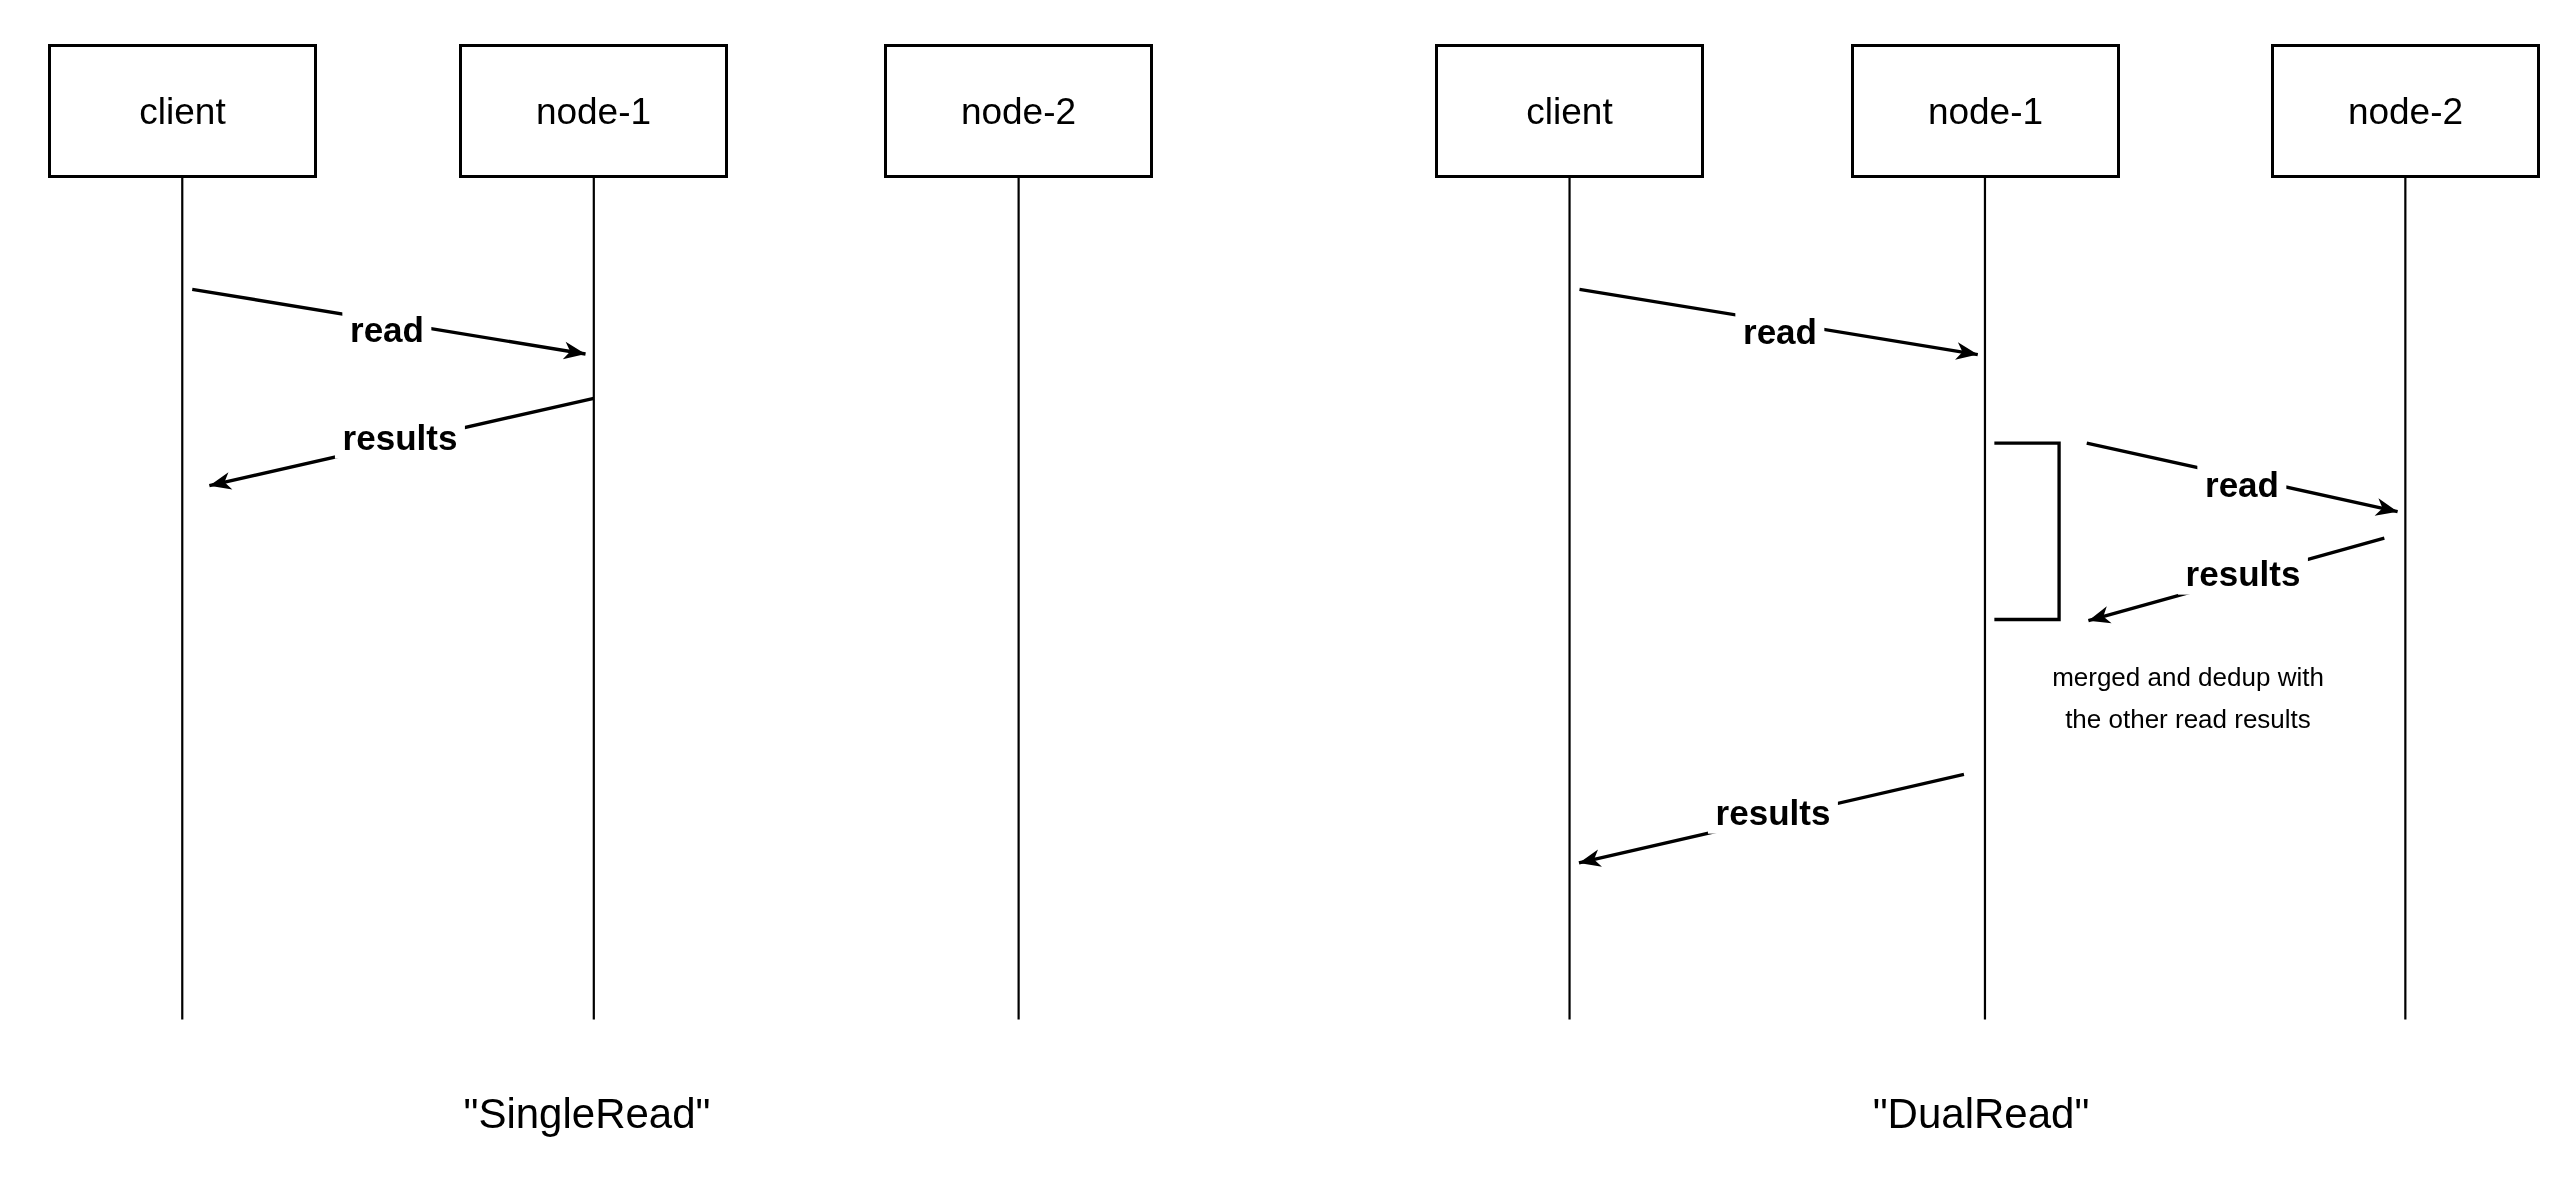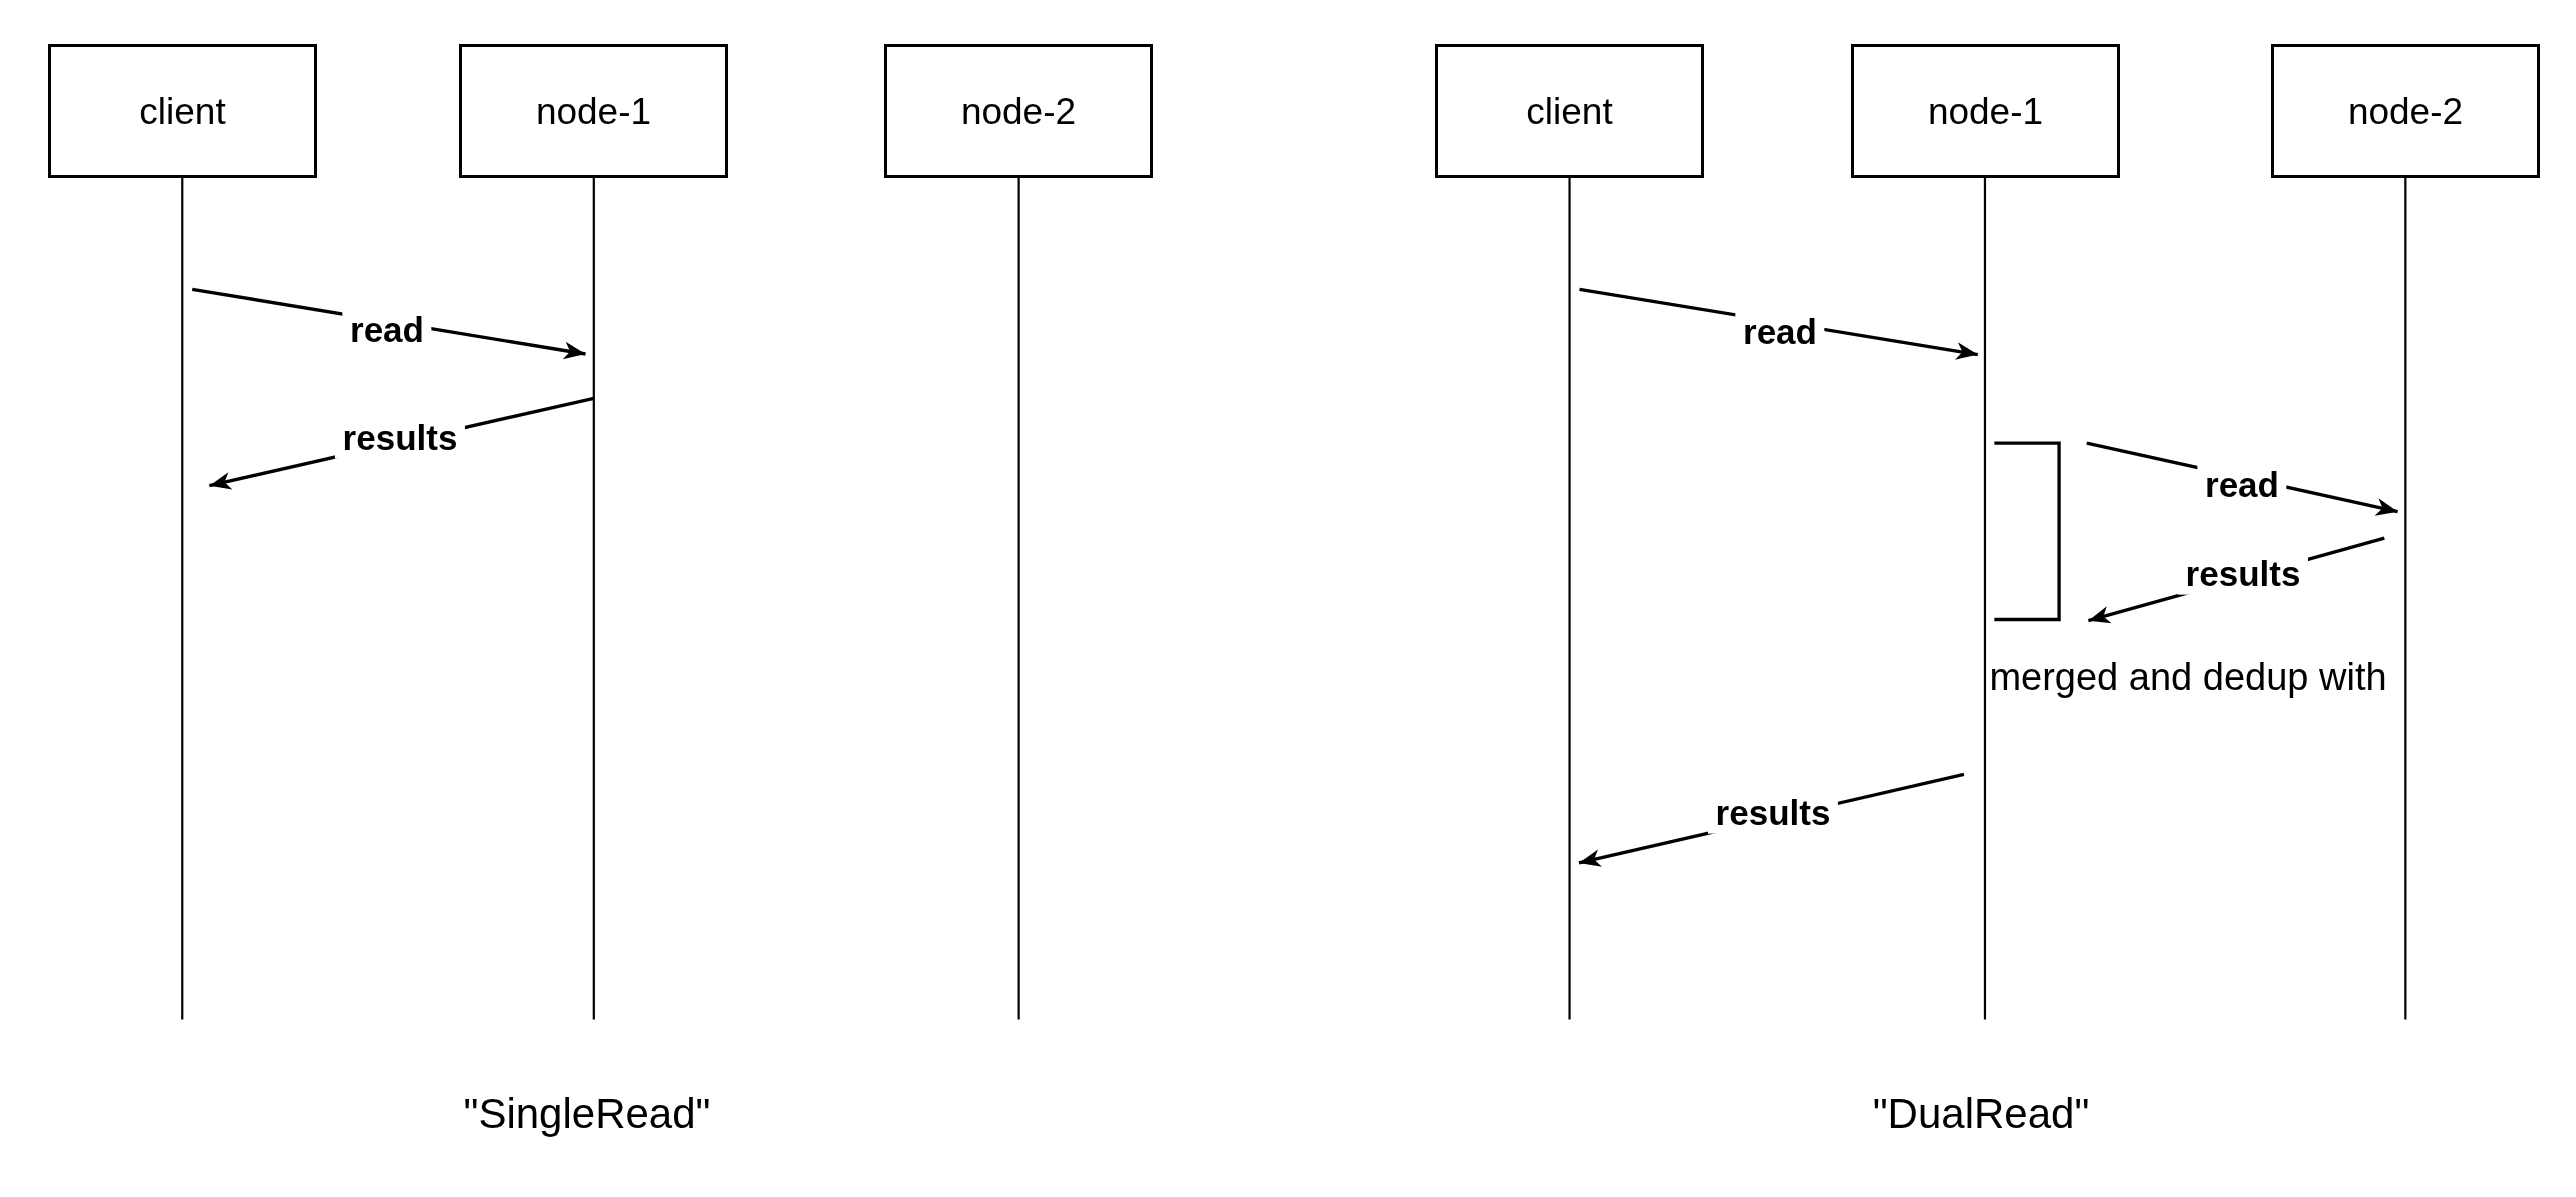--- a/index.html
+++ b/index.html
@@ -39,21 +39,21 @@
     padding: 1.1px 7.7px;
     font-size: 35px;
     line-height: 1.1;
     white-space: nowrap;
     font-weight: bold;
   }
   .note {
     position: absolute;
     transform: translateX(-50%);
     text-align: center;
-    font-size: 38px;
+    font-size: 26px;
     line-height: 42px;
     white-space: nowrap;
   }
   .caption {
     position: absolute;
     transform: translate(-50%, -50%);
     font-size: 42px;
     line-height: 1;
     white-space: nowrap;
   }
@@ -114,18 +114,19 @@
     <span>node-2</span>
   </div>
 
   <div class="msg-label" style="left:1780px; top:332px;">read</div>
   <div class="msg-label" style="left:2242px; top:485px;">read</div>
   <div class="msg-label" style="left:2243px; top:574px;">results</div>
   <div class="msg-label" style="left:1773px; top:813px;">results</div>
 
   <div class="note" style="left:2188px; top:656px;">
     <div>merged and dedup with</div>
+    <div>the other read results</div>
   </div>
 
   <div class="caption" style="left:1981px; top:1114px;">"DualRead"</div>
 
 </div>
 
 
 </body></html>

